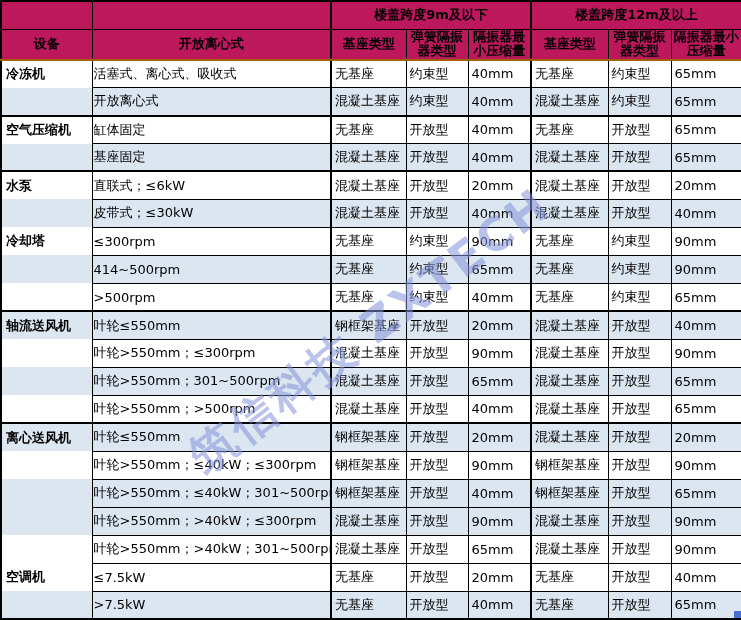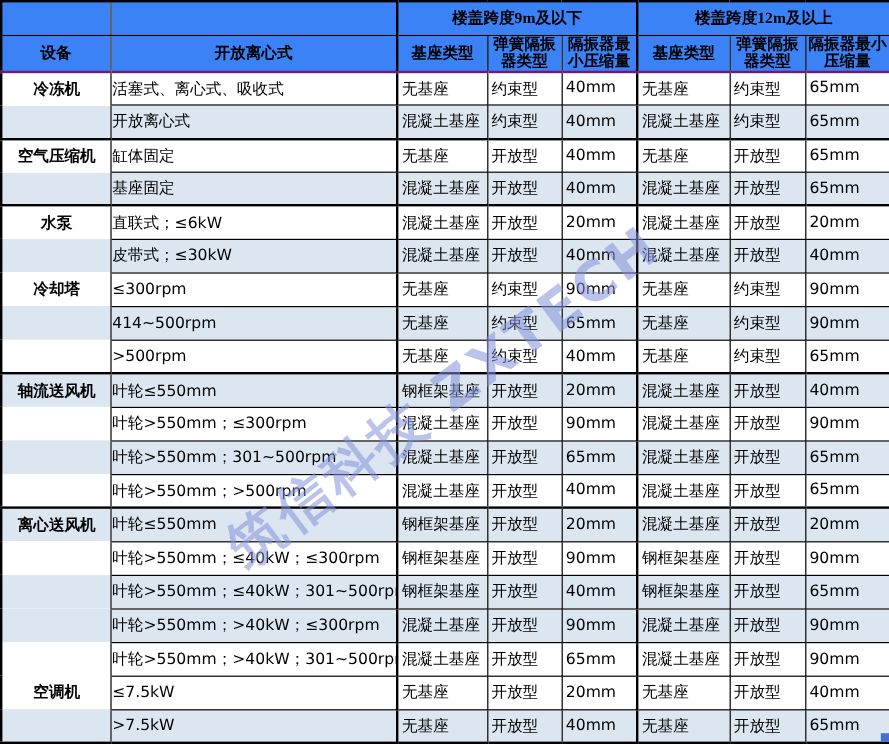--- a/index.html
+++ b/index.html
@@ -12,32 +12,31 @@
     border-right: 1px solid #000;
     border-bottom: 1px solid #000;
     font-size: 13px;
     padding: 0 3px;
     vertical-align: middle;
     overflow: hidden;
     white-space: nowrap;
     background: #fff;
   }
   thead td {
-    background: #3b82f6;
+    background: #be185d;
     font-weight: bold;
     text-align: center;
     white-space: normal;
     word-break: break-all;
     line-height: 1.12;
     padding: 0 2px;
-    font-family: Liberation Serif, serif;
-  }
-  thead tr.hdr-b td { border-bottom: 2px solid #701a75; }
+  }
+  thead tr.hdr-b td { border-bottom: 2px solid #a16207; }
   td.c2, td.c5 { border-right-width: 2px; }
-  tbody td.c1 { border-bottom: none; font-weight: bold; padding-left: 4px; text-align: center; }
+  tbody td.c1 { border-bottom: none; font-weight: bold; padding-left: 4px; }
   tbody td.c2 { padding-left: 1px; }
   tr.alt td { background: #dce6f1; }
   tr.gend td { border-bottom: 2px solid #000000; }
   .watermark {
     position: absolute;
     left: 130px; top: 300px;
     width: 480px;
     text-align: center;
     transform: rotate(-37deg);
     font-size: 46px;

